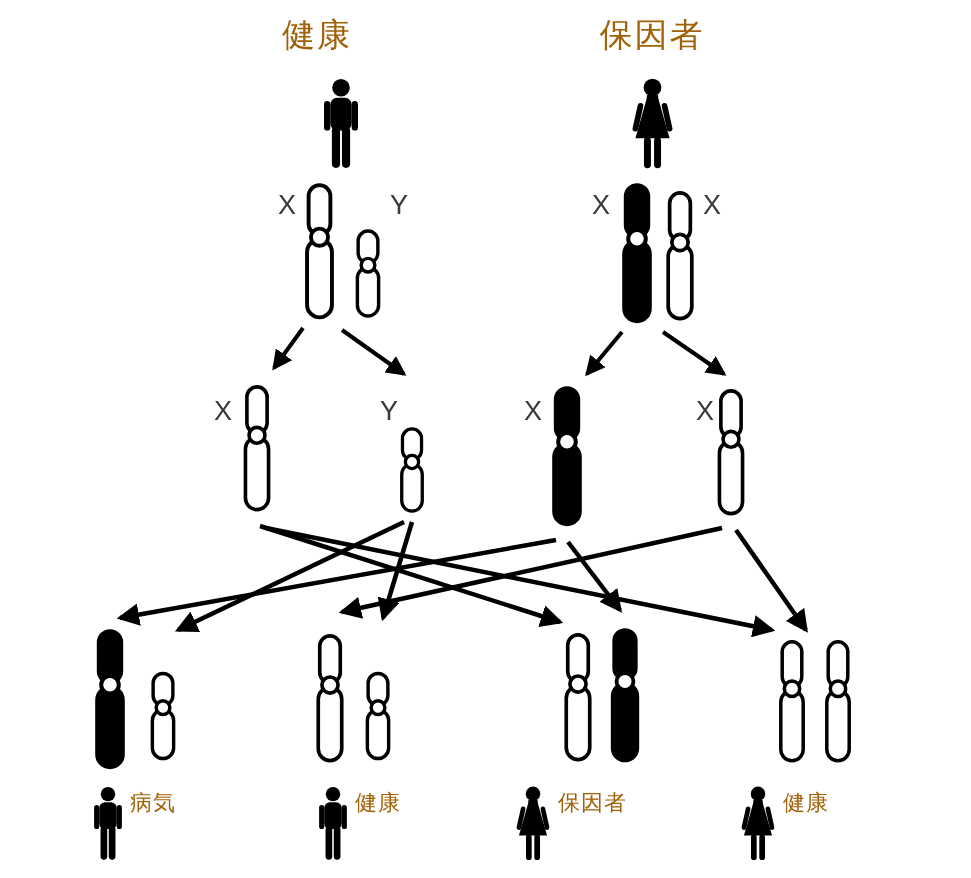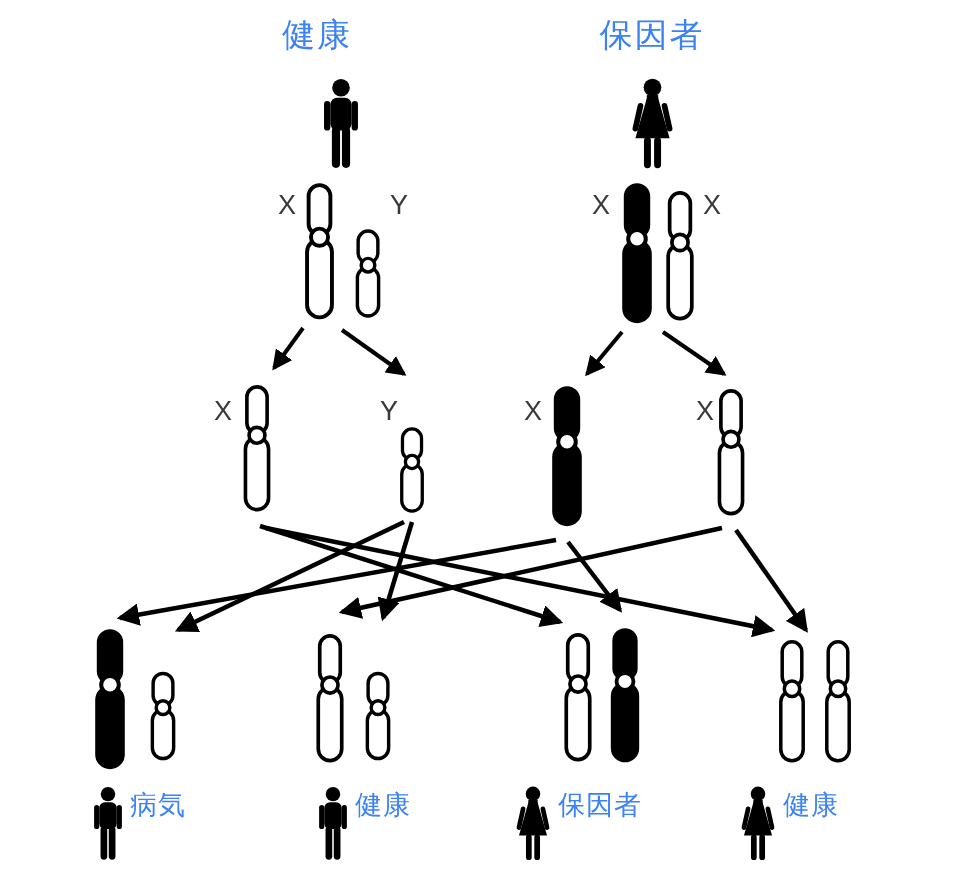--- a/index.html
+++ b/index.html
@@ -14,38 +14,38 @@
     height: 878px;
     background: #ffffff;
     overflow: hidden;
   }
   .canvas svg.scene {
     position: absolute;
     inset: 0;
   }
   .label {
     position: absolute;
-    color: #3b82f6;
+    color: #a16207;
     white-space: nowrap;
     line-height: 1;
     user-select: none;
   }
   .title-label {
     font-size: 33px;
     text-align: center;
     letter-spacing: 2px;
   }
   .chr-label {
     font-size: 27px;
     color: #3a3a3a;
     text-align: center;
     width: 30px;
   }
   .offspring-label {
-    font-size: 27px;
+    font-size: 22px;
     letter-spacing: 1px;
   }
 </style>
 </head>
 <body>
 
 <div class="canvas">
 
   <svg class="scene" width="971" height="878" viewBox="0 0 971 878">
     <defs>

